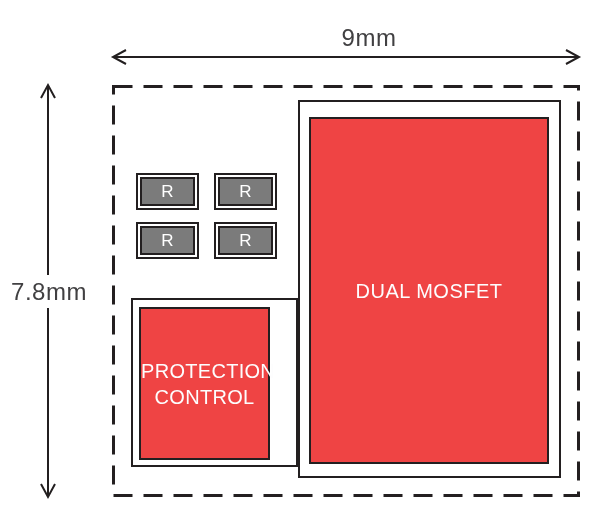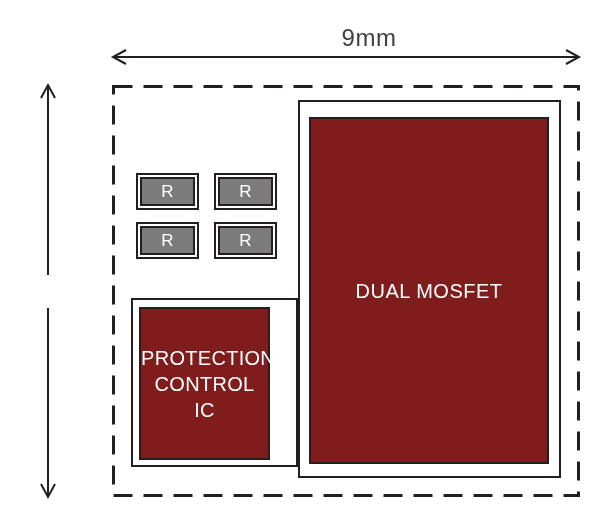--- a/index.html
+++ b/index.html
@@ -54,21 +54,21 @@
     height: 378px;
   }
   .pkg.ic-pkg {
     left: 131px;
     top: 298px;
     width: 167px;
     height: 169px;
   }
   .die {
     position: absolute;
-    background: #7f1d1d;
+    background: #ef4444;
     border: 2px solid #231f20;
     box-sizing: border-box;
     color: #fdfdfe;
     text-align: center;
   }
   .die.mosfet-die {
     left: 309px;
     top: 117px;
     width: 240px;
     height: 347px;
@@ -144,34 +144,34 @@
     <g stroke="#231f20" stroke-width="2" fill="none">
       <line x1="48" y1="87" x2="48" y2="275"></line>
       <line x1="48" y1="308" x2="48" y2="495"></line>
       <path d="M41 98 L48 85 L55 98"></path>
       <path d="M41 484 L48 497 L55 484"></path>
     </g>
   </svg>
 
   <div class="dim-label width-label">9mm</div>
 
+  <div class="dim-label height-label">7.8mm</div>
 
   <div class="pkg mosfet-pkg"></div>
   <div class="die mosfet-die">
     <div class="mosfet-text">
       <div>DUAL MOSFET</div>
     </div>
   </div>
 
   <div class="pkg ic-pkg"></div>
   <div class="die ic-die">
     <div class="ic-text">
       <div>PROTECTION</div>
       <div>CONTROL</div>
-      <div>IC</div>
     </div>
   </div>
 
   <div class="resistor r1">
     <div class="body">
       <span>R</span>
     </div>
   </div>
   <div class="resistor r2">
     <div class="body">

